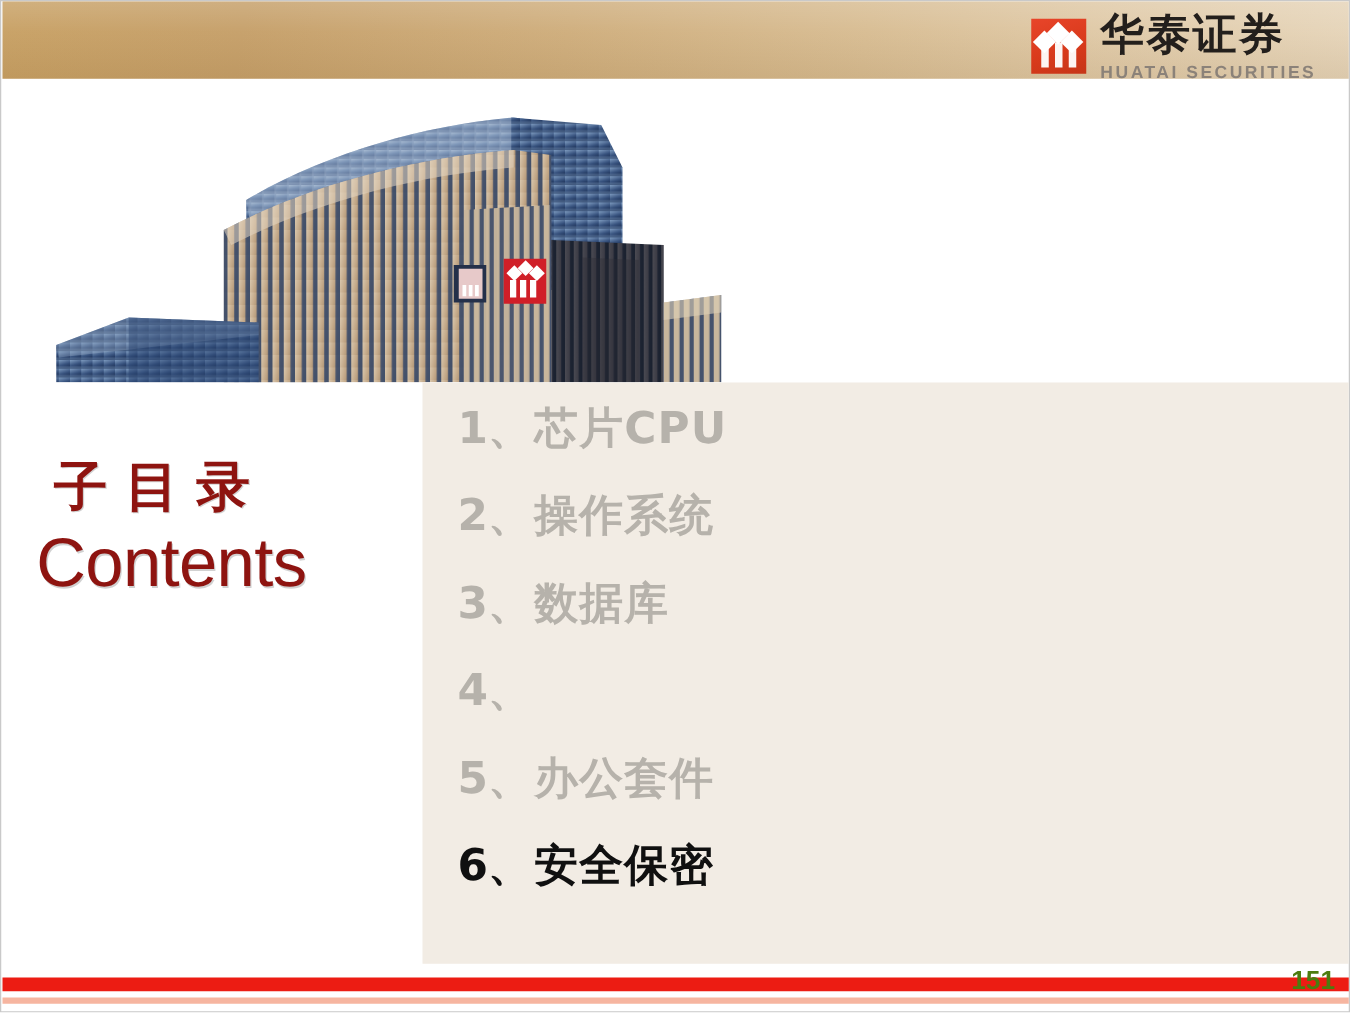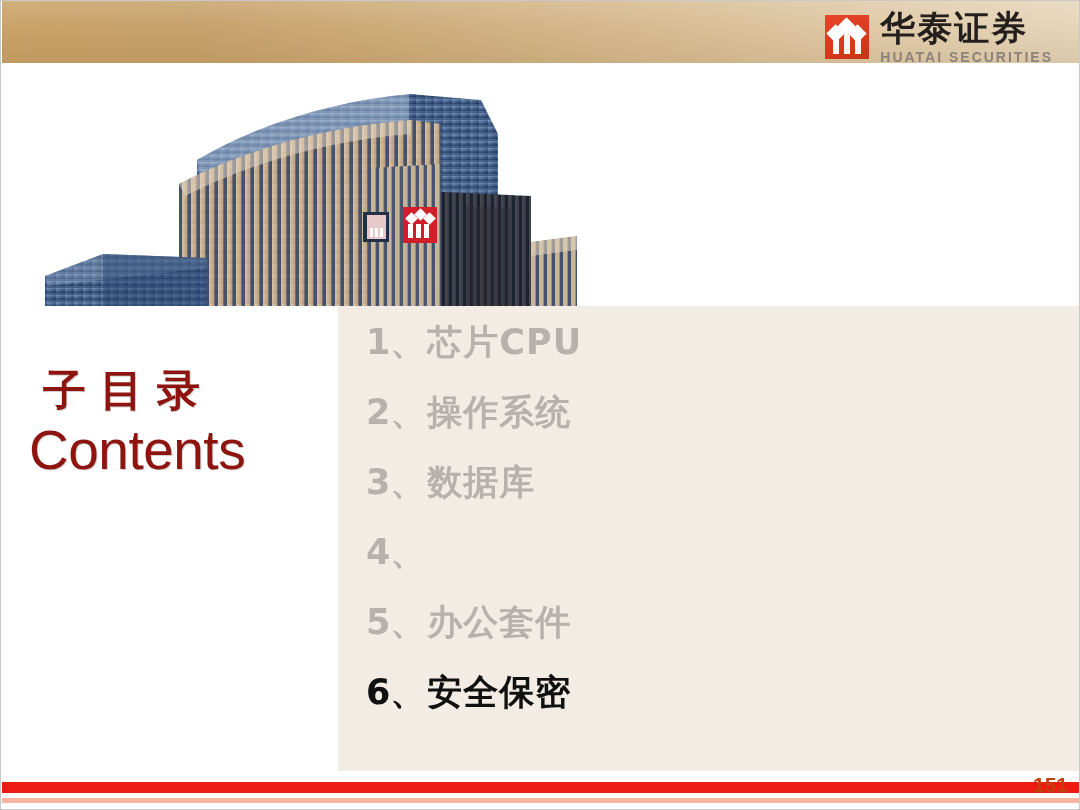--- a/index.html
+++ b/index.html
@@ -182,21 +182,21 @@
     width: 1078px;
     height: 5px;
     background: #f6b5a0;
   }
   .page-num {
     position: absolute;
     right: 11px;
     top: 772px;
     font-size: 21px;
     font-weight: 700;
-    color: #c2410c;
+    color: #4d7c0f;
     letter-spacing: 0px;
   }
 </style>
 </head>
 <body>
 
 <div class="slide">
 
   <div class="top-banner">
     <div class="banner-shade"></div>

